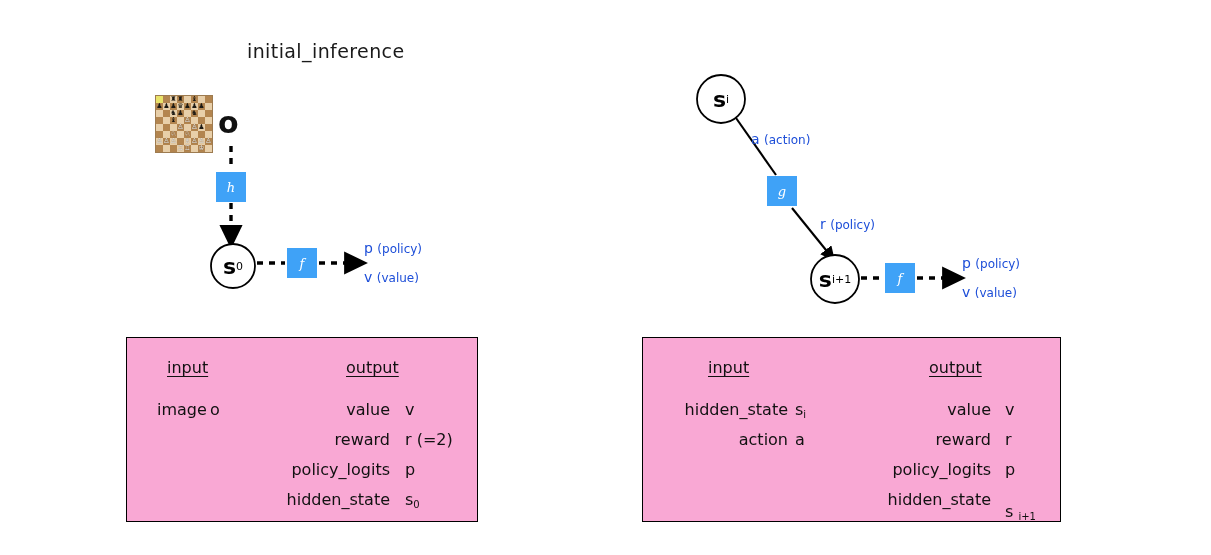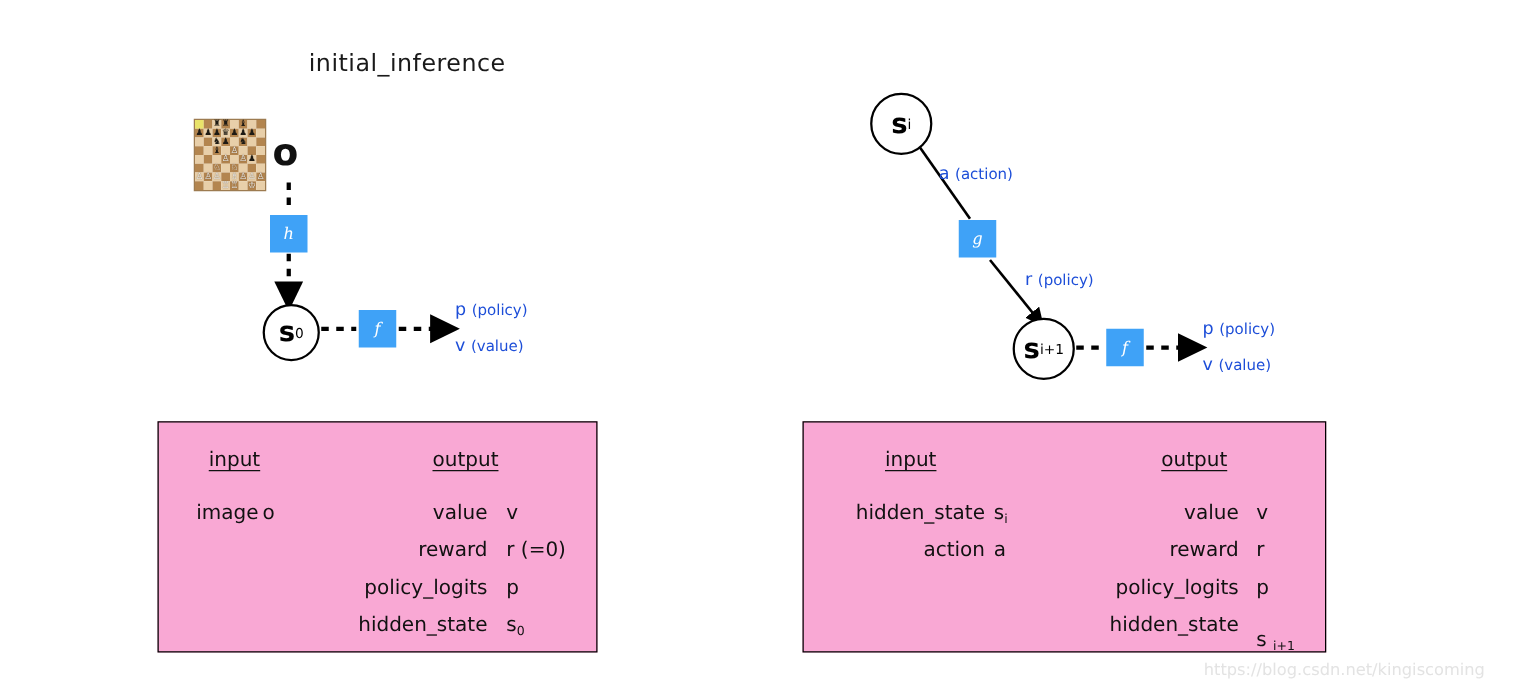--- a/index.html
+++ b/index.html
@@ -421,21 +421,21 @@
         <span>value</span>
       </div>
       <div class="row-val" style="left:278px; top:62px;">
         <span>v</span>
       </div>
 
       <div class="row-key" style="left:150px; top:92px; width:113px;">
         <span>reward</span>
       </div>
       <div class="row-val" style="left:278px; top:92px;">
-        <span>r (=0)</span>
+        <span>r (=2)</span>
       </div>
 
       <div class="row-key" style="left:130px; top:122px; width:133px;">
         <span>policy_logits</span>
       </div>
       <div class="row-val" style="left:278px; top:122px;">
         <span>p</span>
       </div>
 
       <div class="row-key" style="left:130px; top:152px; width:133px;">
@@ -527,15 +527,14 @@
 
       <div class="row-key" style="left:195px; top:152px; width:153px;">
         <span>hidden_state</span>
       </div>
       <div class="row-val" style="left:362px; top:164px;">
         <span>s</span> <sub>i+1</sub>
       </div>
     </div>
   </div>
 
-  <div class="watermark" style="left:963px; top:529px;">https://blog.csdn.net/kingiscoming</div>
 
 </div>
 
 </body></html>

